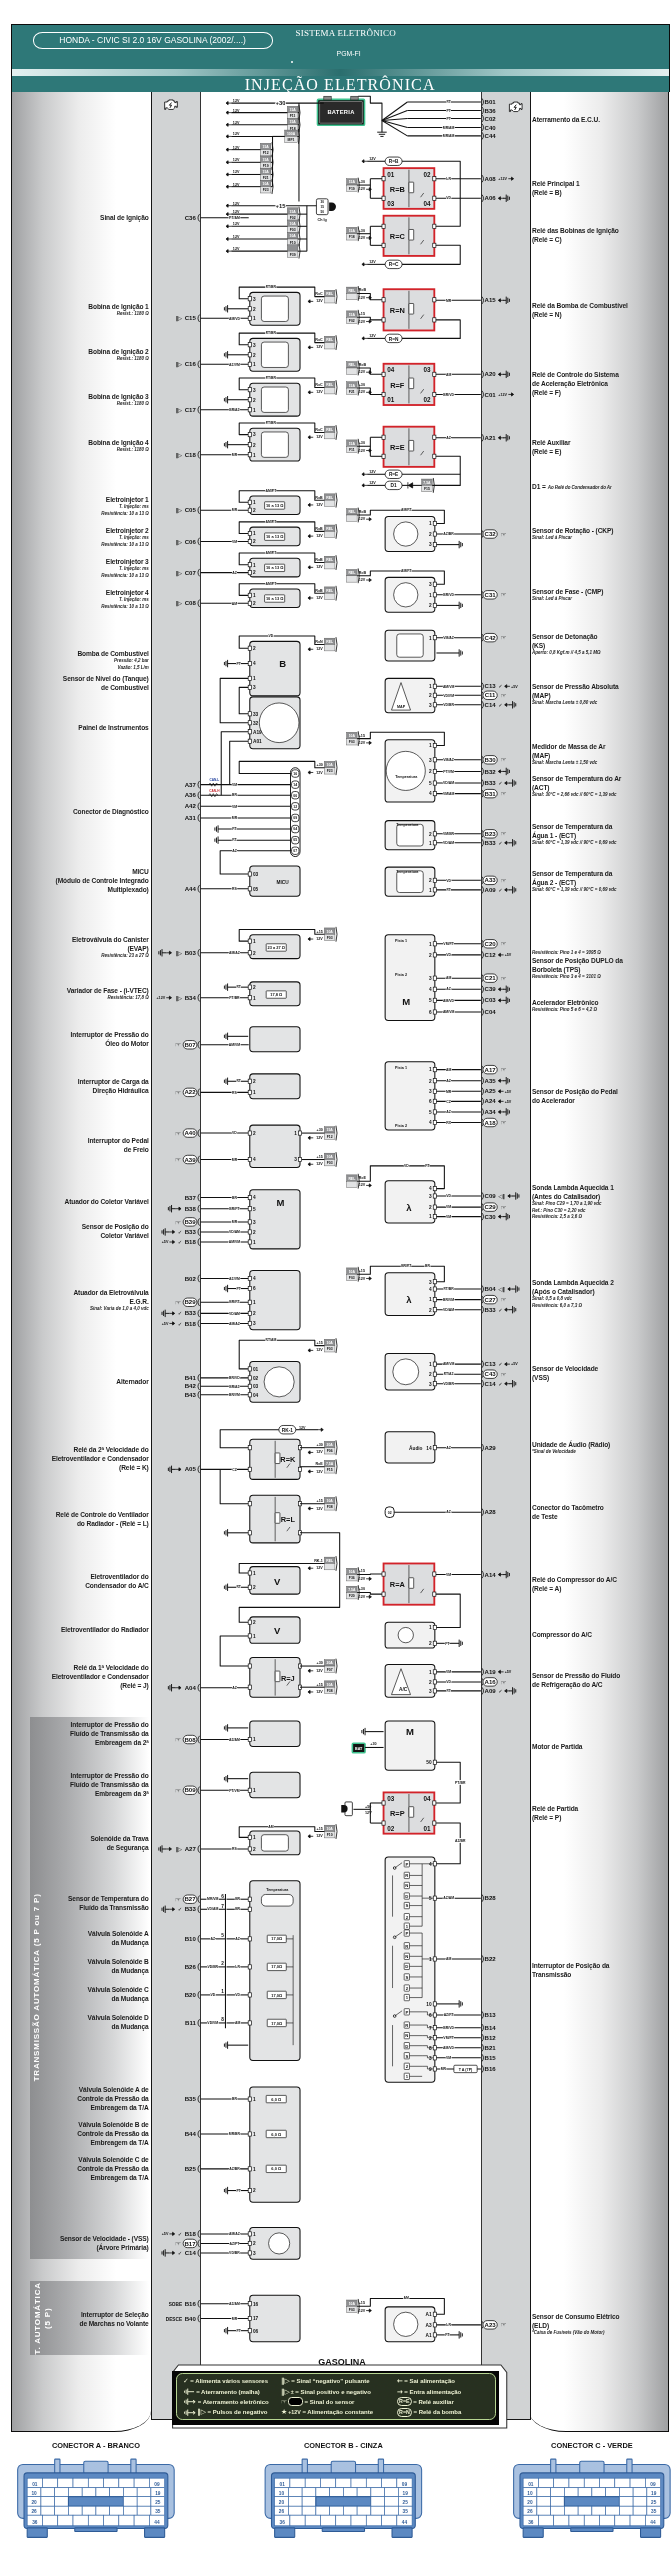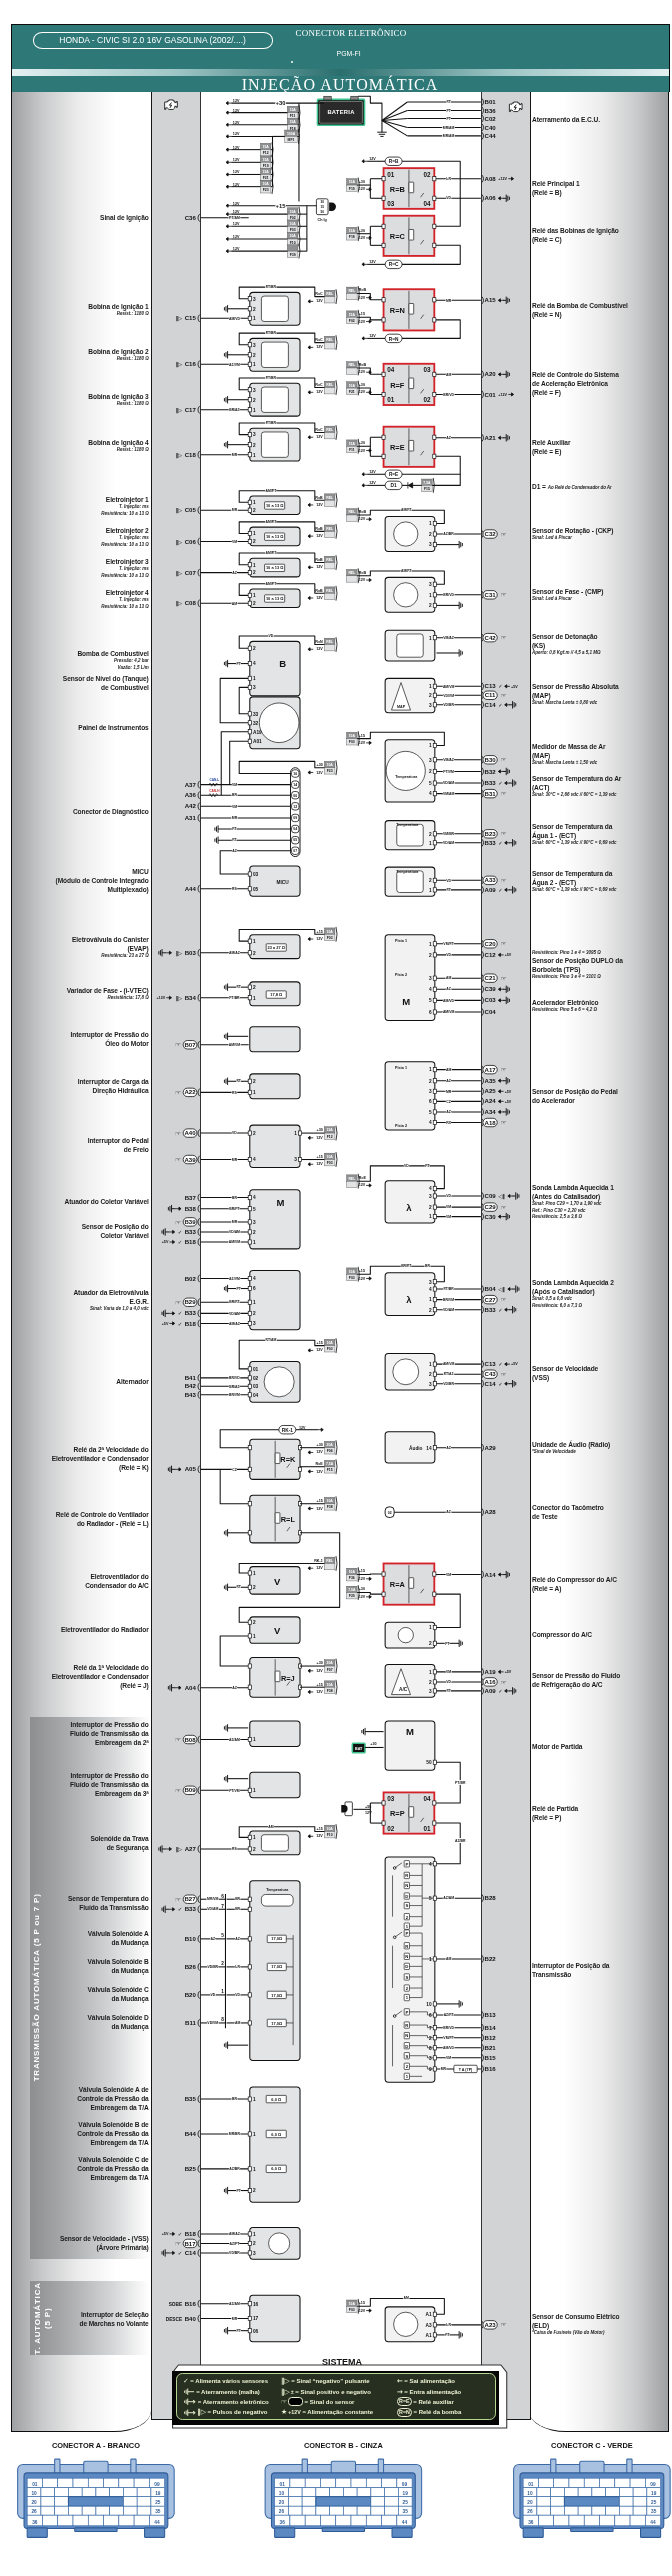--- a/index.html
+++ b/index.html
@@ -88,25 +88,25 @@
 .lpre{font:bold 5.3px "Liberation Sans",sans-serif;color:#eef2d4;}
 .loval{display:inline-block;border:1.1px solid #eef2d4;border-radius:4.8px;padding:0 1.1px;font:bold 5.3px/6.9px "Liberation Sans",sans-serif;color:#eef2d4;}
 .lblack{display:inline-block;width:12.7px;height:6.9px;border-radius:3.7px;background:#000;border:1.1px solid #eef2d4;}
 </style>
 </head>
 <body>
 
 <div id="page">
   <div id="header" class="abs">
     <div id="vehicle" class="abs">HONDA - CIVIC SI 2.0 16V GASOLINA (2002/....)</div>
-    <div id="system" class="abs">CONECTOR ELETRÔNICO</div>
+    <div id="system" class="abs">SISTEMA ELETRÔNICO</div>
     <div id="subsystem" class="abs">PGM-FI</div>
     <div id="hdot" class="abs"></div>
     <div id="stripe" class="abs"></div>
-    <div id="title" class="abs">INJEÇÃO AUTOMÁTICA</div>
+    <div id="title" class="abs">INJEÇÃO ELETRÔNICA</div>
   </div>
   <div id="lpanel" class="abs"></div>
   <div id="rpanel" class="abs"></div>
   <div id="lbar" class="abs"></div>
   <div id="rbar" class="abs"></div>
   <div id="sec-trans" class="abs sec">
     <div class="vtext" style="left:-98px;top:265px;width:211px;">TRANSMISSÃO AUTOMÁTICA (5 P ou 7 P)</div>
   </div>
   <div id="sec-steer" class="abs sec">
     <div class="vtext" style="left:-34px;top:32px;width:85px;">T. AUTOMÁTICA</div>
@@ -2490,21 +2490,21 @@
       <rect x="1133.4444444444446" y="4757" width="28.88888888888889" height="20" rx="0" class="ccell"></rect>
       <rect x="1162.3333333333335" y="4757" width="28.88888888888889" height="20" rx="0" class="ccell"></rect>
       <rect x="1191.2222222222224" y="4757" width="28.88888888888889" height="20" rx="0" class="ccell"></rect>
       <rect x="1220.1111111111113" y="4757" width="28.88888888888889" height="20" rx="0" class="ccell"></rect>
       <text x="1003.4444444444445" y="4773" class="cnum" text-anchor="middle">36</text>
       <text x="1234.5555555555557" y="4773" class="cnum" text-anchor="middle">44</text>
       <rect x="989" y="4781" width="38" height="18" rx="1" class="cbody"></rect>
       <rect x="1211" y="4781" width="38" height="18" rx="1" class="cbody"></rect>
       <rect x="1079" y="4781" width="80" height="7" rx="1" class="cbody"></rect>
     </svg>
-  <div id="legend-title" class="abs">SISTEMA</div>
+  <div id="legend-title" class="abs">GASOLINA</div>
   <div id="legend-box" class="abs">
     <div id="legend-inner">
         <div class="li">
           <span class="lic">
             <span>✓</span>
           </span>
           <span>= Alimenta vários sensores</span>
         </div>
         <div class="li">
           <span class="lic">

